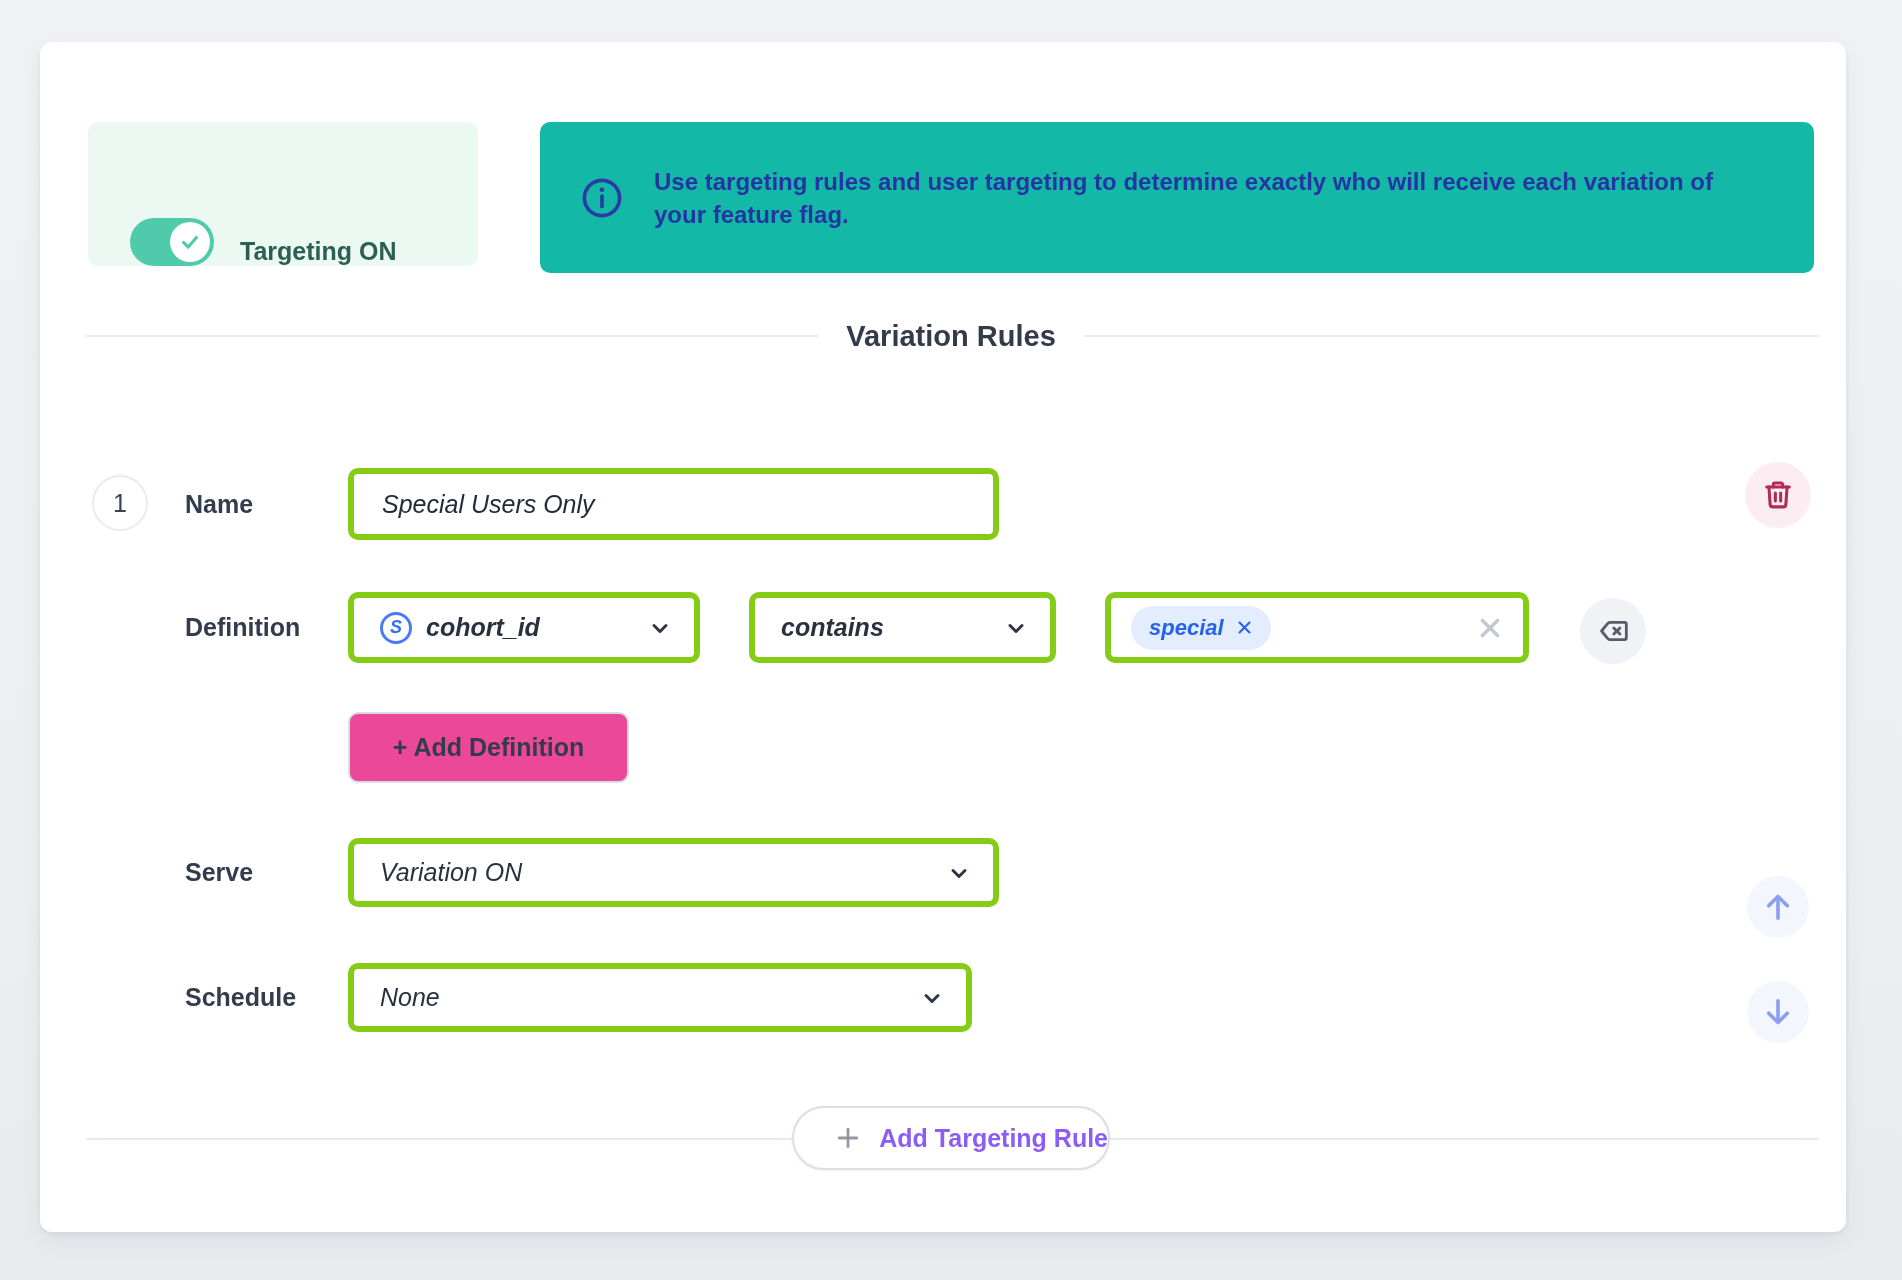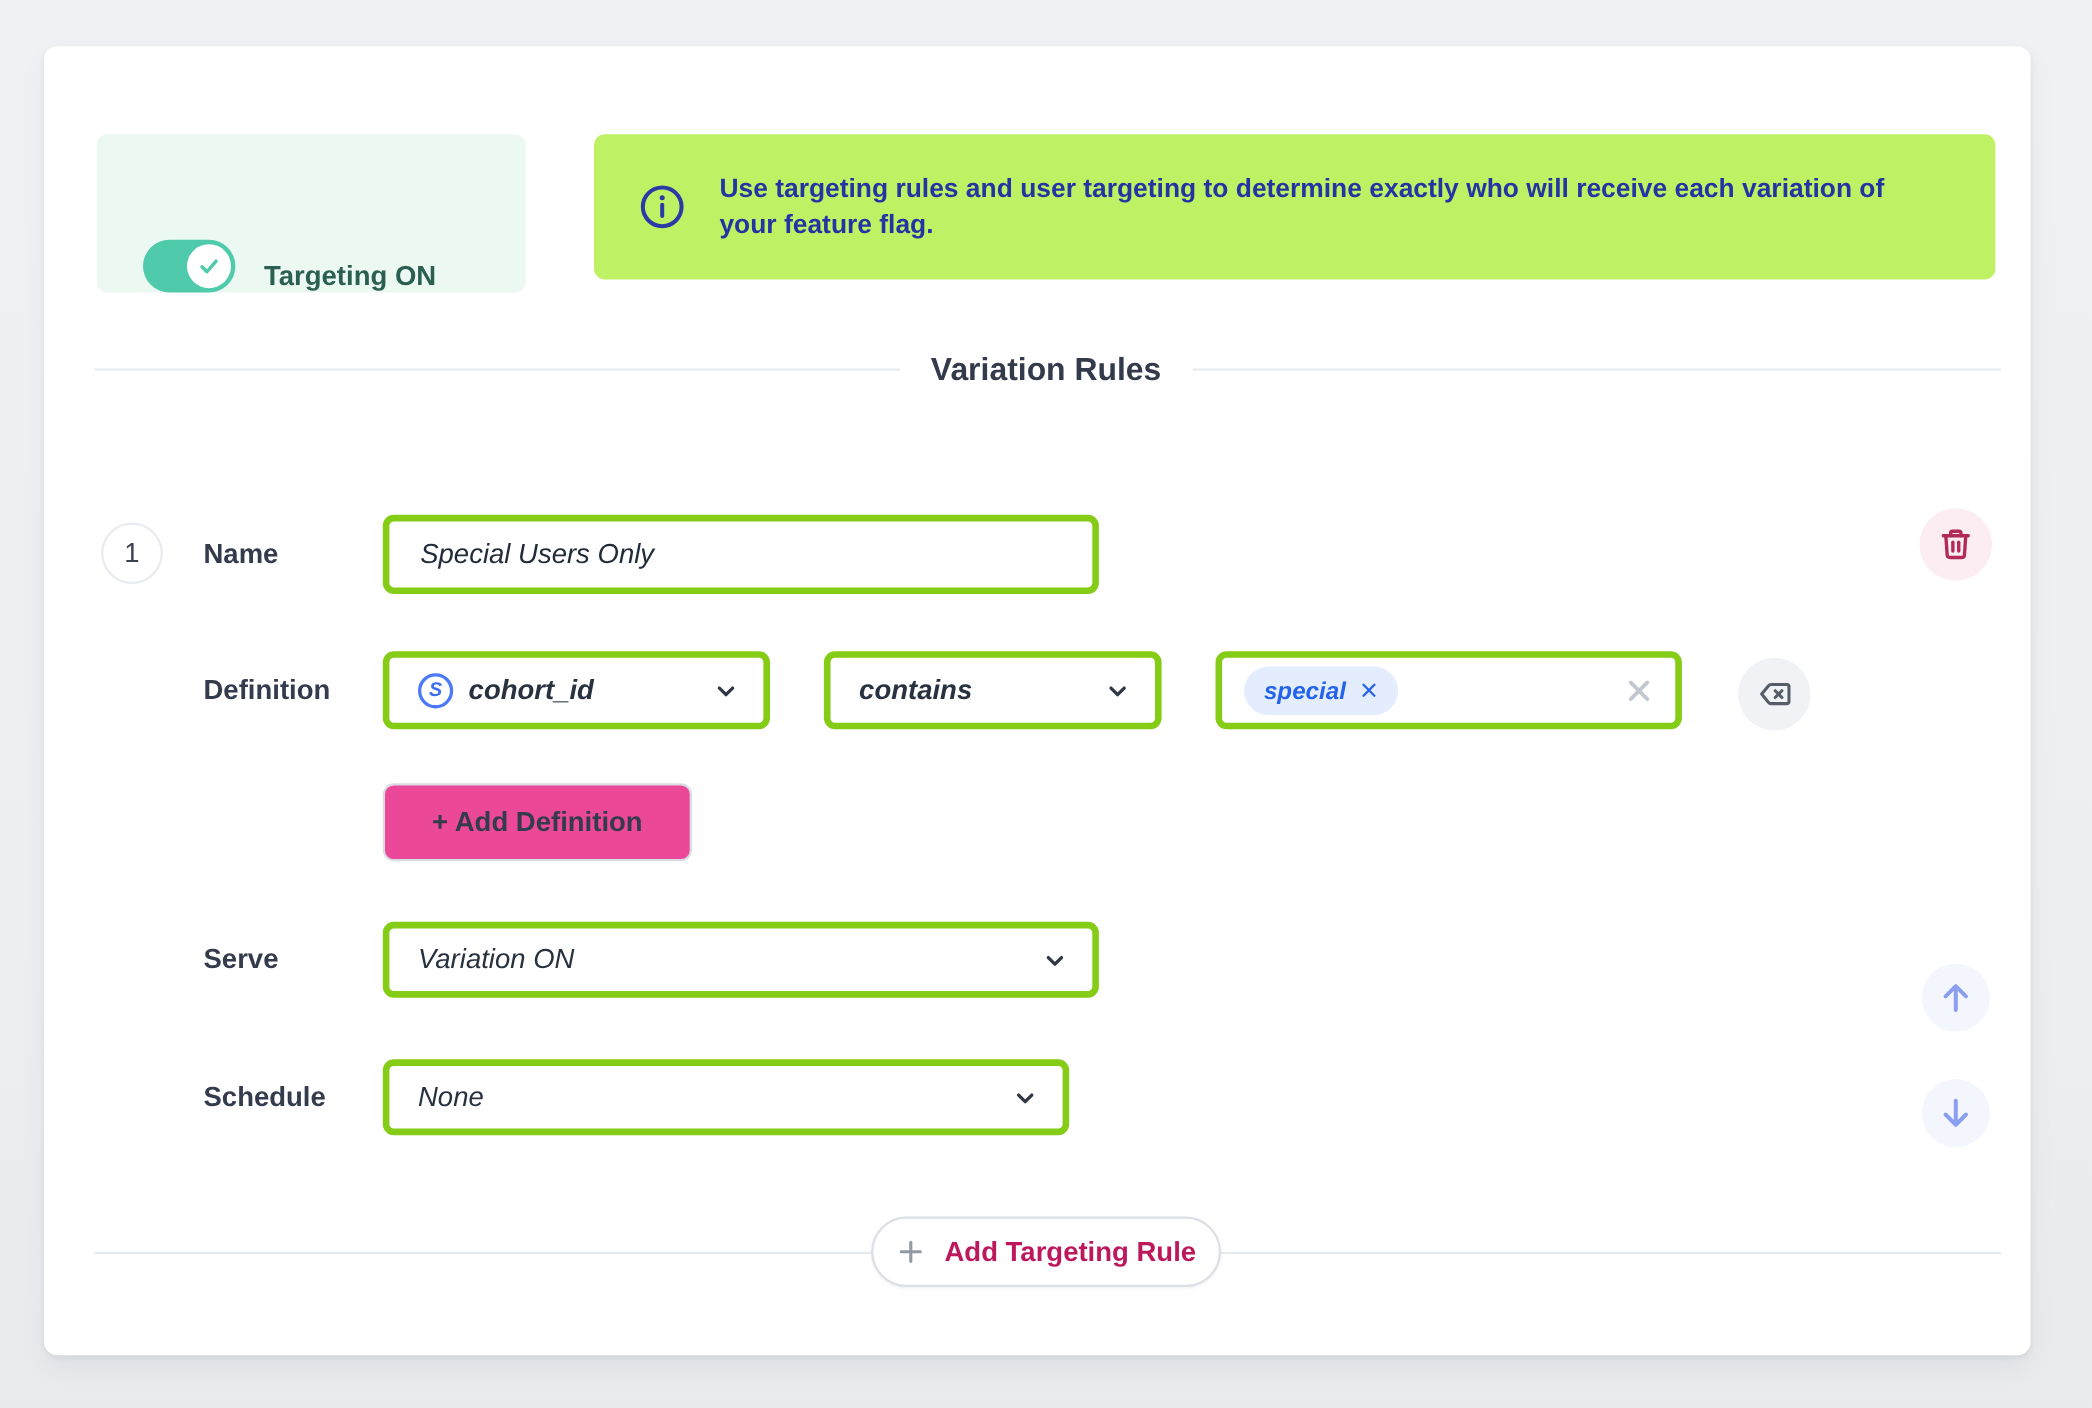--- a/index.html
+++ b/index.html
@@ -26,22 +26,22 @@
     background:#4fcbac; flex:0 0 auto; cursor:pointer;
   }
   .switch .knob {
     position:absolute; right:4px; top:4px; width:40px; height:40px;
     border-radius:50%; background:#ffffff;
     display:flex; align-items:center; justify-content:center;
   }
   .toggle-label { font-size:25px; font-weight:700; color:#2b5f52; }
 
   .info-banner {
-    position:absolute; left:500px; top:80px; width:1274px; height:132px;
-    background:#bef264; border-radius:10px;
+    position:absolute; left:500px; top:80px; width:1274px; height:151px;
+    background:#14b8a6; border-radius:10px;
     display:flex; align-items:center; padding:0 40px; gap:30px;
   }
   .info-banner .text {
     font-size:24px; font-weight:700; color:#2534a3; line-height:33px;
     max-width:1110px;
   }
 
   
   .section-divider {
     position:absolute; left:46px; top:293px; width:1733px; height:0;
@@ -119,22 +119,22 @@
 
   
   .footer-divider {
     position:absolute; left:46px; top:1096px; width:1733px; height:0;
     border-top:2px solid #e7eaee;
   }
   .btn-add-rule {
     position:absolute; left:752px; top:1064px; width:318px; height:64px;
     background:#fff; border:2px solid #dcdfe5; border-radius:999px;
     box-shadow:0 1px 3px rgba(22,28,40,.07);
-    display:flex; align-items:center; justify-content:center; gap:18px;
-    font-size:25px; font-weight:600; color:#be185d; cursor:pointer;
+    display:flex; align-items:center; justify-content:flex-end; gap:18px;
+    font-size:25px; font-weight:600; color:#8b5cf6; cursor:pointer;
     font-family:inherit;
   }
 </style>
 </head>
 <body>
 
 <div class="card">
 
   <div class="toggle-panel">
     <div class="switch">

